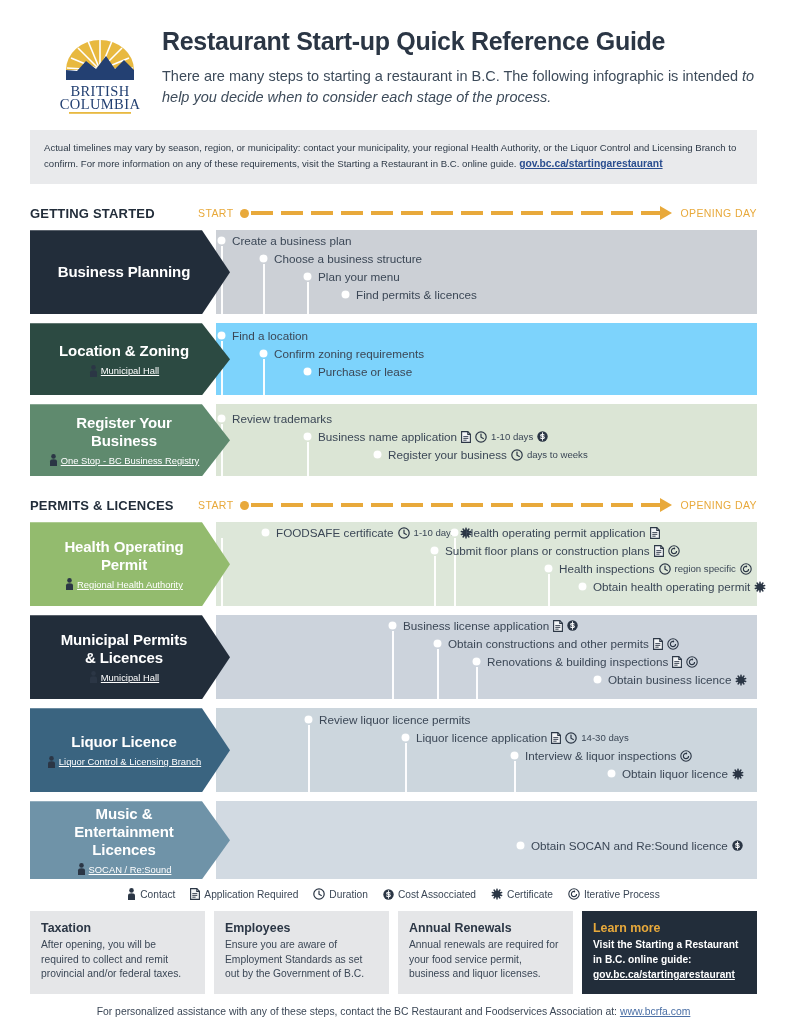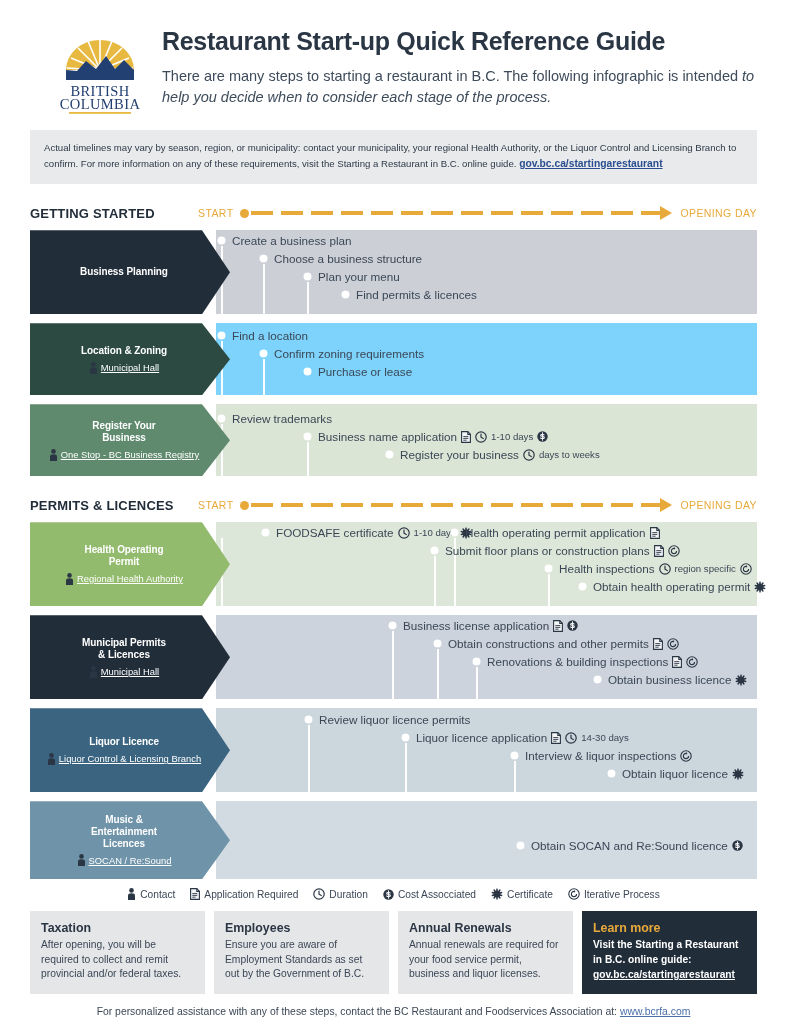--- a/index.html
+++ b/index.html
@@ -48,21 +48,21 @@
   
   .rows{margin:0 30px;}
   .row{position:relative;display:flex;margin-bottom:9px;}
   .chev{
     position:relative;flex:0 0 200px;width:200px;
     display:flex;flex-direction:column;align-items:center;justify-content:center;
     color:#fff;text-align:center;z-index:3;
     clip-path:polygon(0 0, 86% 0, 100% 50%, 86% 100%, 0 100%);
     padding-right:12px;box-sizing:border-box;
   }
-  .chev-title{font-size:10px;font-weight:bold;line-height:1.18;letter-spacing:-0.1px;}
+  .chev-title{font-size:15px;font-weight:bold;line-height:1.18;letter-spacing:-0.1px;}
   .chev-sub{font-size:9.4px;margin-top:5px;display:flex;align-items:center;justify-content:center;gap:3px;}
   .chev-sub .lnk{text-decoration:underline;}
   .track{flex:1;position:relative;z-index:1;margin-left:-14px;}
   .steps{position:relative;height:100%;}
   .step{
     position:absolute;font-size:11.7px;color:#3b4756;white-space:nowrap;
     display:flex;align-items:center;gap:4px;
   }
   .step .dotmark{
     width:7px;height:7px;border-radius:50%;background:#ffffff;
@@ -245,21 +245,21 @@
                 </span>
                 <span class="dur">1-10 days</span>
                 <span class="ic">
                   <svg width="11" height="11" viewBox="0 0 11 11">
                     <circle cx="5.5" cy="5.5" r="5.2" fill="#2b3645"></circle>
                     <text x="5.5" y="8.3" text-anchor="middle" font-family="'Liberation Sans',sans-serif" font-size="8" font-weight="bold" fill="#fff">S</text>
                     <line x1="5.5" y1="1.3" x2="5.5" y2="9.7" stroke="#fff" stroke-width="0.9"></line>
                   </svg>
                 </span>
       </div>
-              <div class="step" style="left:134px;top:44px;padding-left:36px;">
+              <div class="step" style="left:122px;top:44px;padding-left:36px;">
         <span class="dotmark"></span>
         <span>Register your business</span>
                 <span class="ic">
                   <svg width="12" height="12" viewBox="0 0 12 12">
                     <circle cx="6" cy="6" r="5.2" fill="none" stroke="#2b3645" stroke-width="1.2"></circle>
                     <path d="M6 3.1 V6.2 L8.3 7.5" fill="none" stroke="#2b3645" stroke-width="1.2" stroke-linecap="round"></path>
                   </svg>
                 </span>
                 <span class="dur">days to weeks</span>
       </div>

